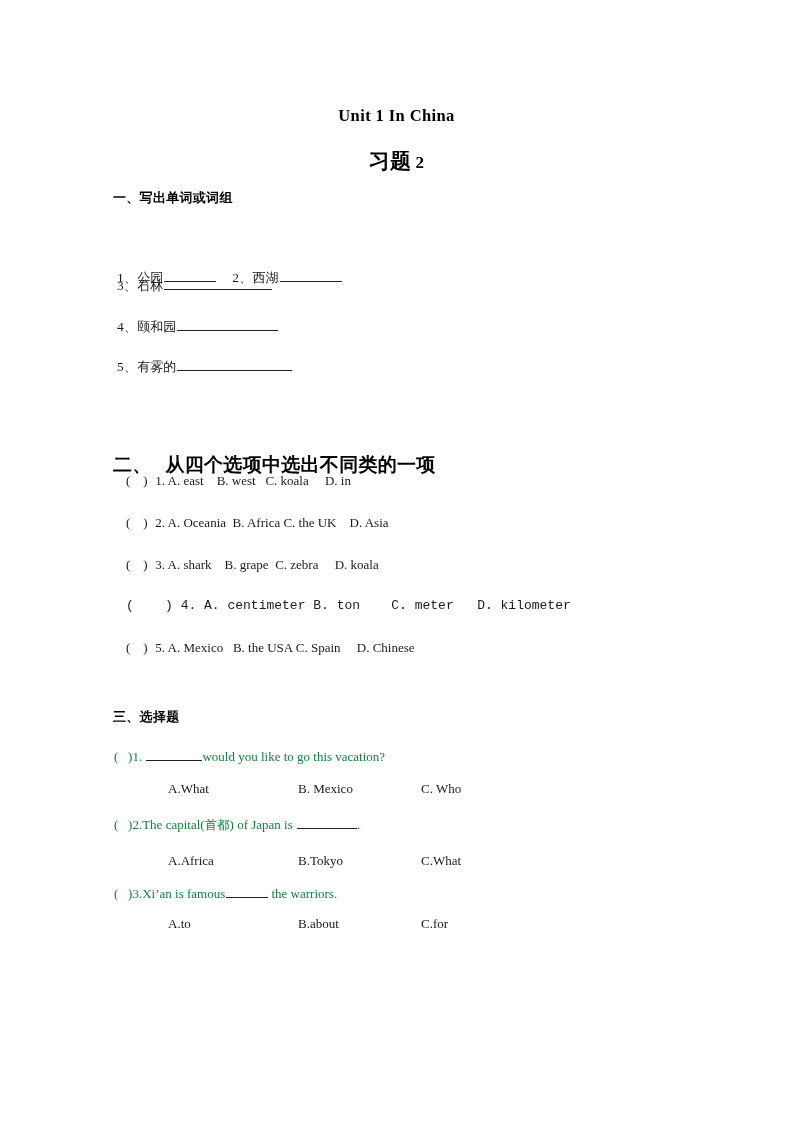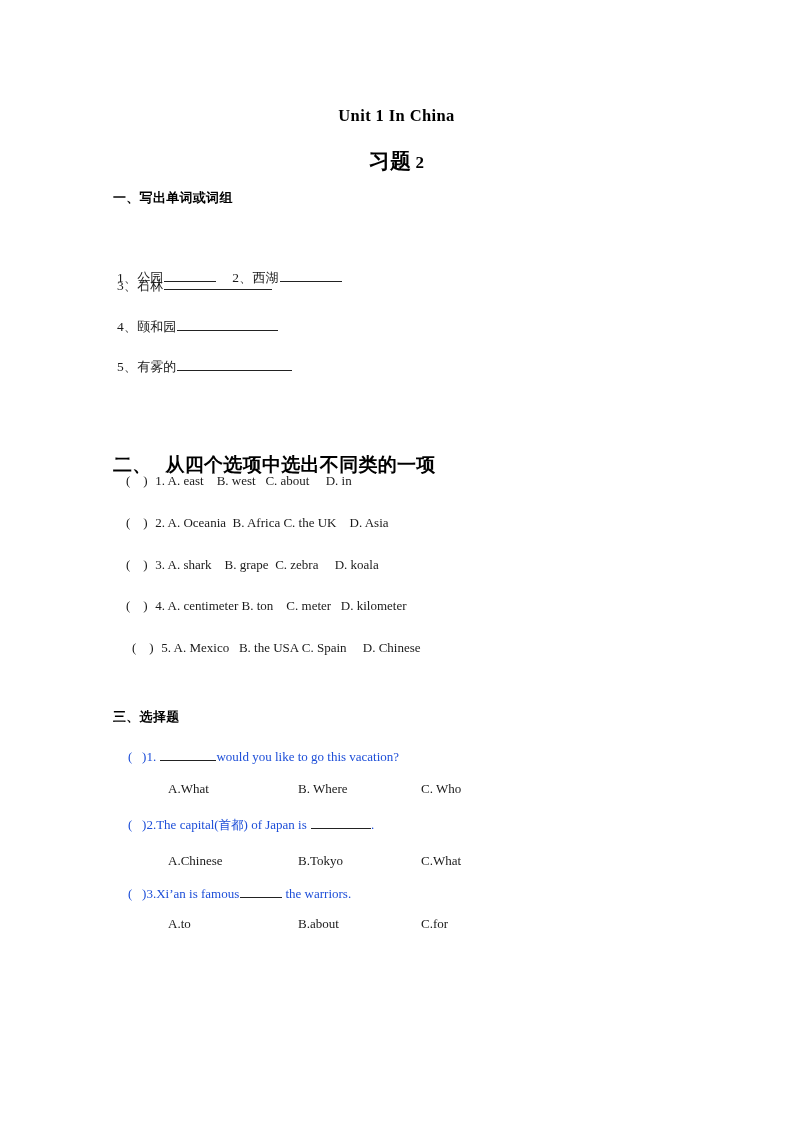--- a/index.html
+++ b/index.html
@@ -92,33 +92,33 @@
   .q2-row {
     position: absolute;
     left: 126px;
     font-size: 13px;
     color: #1a1a1a;
     white-space: pre;
   }
   .q2-1 { top: 473px; }
   .q2-2 { top: 515px; }
   .q2-3 { top: 557px; }
-  .q2-4 { top: 598px; }
-  .q2-5 { top: 640px; margin-left: 6px; }
+  .q2-4 { top: 598px; font-family: Liberation Mono, monospace; }
+  .q2-5 { top: 640px; }
   .paren {
     display: inline-block;
     min-width: 26px;
   }
 
   
   .q3-stem {
     position: absolute;
-    left: 128px;
+    left: 114px;
     font-size: 13px;
-    color: #1d4ed8;
+    color: #15803d;
     white-space: pre;
   }
   .q3-stem .cn {
     font-family: "DejaVu Sans", "Liberation Sans", sans-serif;
     font-size: 12.5px;
   }
   .q3-opts {
     position: absolute;
     left: 168px;
     font-size: 13px;
@@ -156,37 +156,37 @@
   <div class="fill-row r1"><span>1、</span><span class="cn">公园</span><span class="blank ul-short"></span><span class="gap-between"></span><span>2、</span><span class="cn">西湖</span><span class="blank ul-mid"></span></div>
 
   <div class="fill-row r2"><span>3、</span><span class="cn">石林</span><span class="blank" style="width:108px"></span></div>
 
   <div class="fill-row r3"><span>4、</span><span class="cn">颐和园</span><span class="blank" style="width:101px"></span></div>
 
   <div class="fill-row r4"><span>5、</span><span class="cn">有雾的</span><span class="blank" style="width:115px"></span></div>
 
   <div class="sec-head sec2-head">二、  从四个选项中选出不同类的一项</div>
 
-  <div class="q2-row q2-1"><span class="paren">(    )</span> <span>1.</span> <span>A. east</span>    <span>B. west</span>   <span>C. about</span>     <span>D. in</span></div>
+  <div class="q2-row q2-1"><span class="paren">(    )</span> <span>1.</span> <span>A. east</span>    <span>B. west</span>   <span>C. koala</span>     <span>D. in</span></div>
 
   <div class="q2-row q2-2"><span class="paren">(    )</span> <span>2.</span> <span>A. Oceania</span>  <span>B. Africa</span> <span>C. the UK</span>    <span>D. Asia</span></div>
 
   <div class="q2-row q2-3"><span class="paren">(    )</span> <span>3.</span> <span>A. shark</span>    <span>B. grape</span>  <span>C. zebra</span>     <span>D. koala</span></div>
 
   <div class="q2-row q2-4"><span class="paren">(    )</span> <span>4.</span> <span>A. centimeter</span> <span>B. ton</span>    <span>C. meter</span>   <span>D. kilometer</span></div>
 
   <div class="q2-row q2-5"><span class="paren">(    )</span> <span>5.</span> <span>A. Mexico</span>   <span>B. the USA</span> <span>C. Spain</span>     <span>D. Chinese</span></div>
 
   <div class="sec-head sec3-head">三、选择题</div>
 
   <div class="q3-stem s3q1-stem"><span>(   )</span><span>1.</span><span> </span><span class="blank ul-q1"></span><span>would you like to go this vacation?</span></div>
 
-  <div class="q3-opts s3q1-opts"><span class="opt-a">A.What</span><span class="opt-b">B. Where</span><span class="opt-c">C. Who</span></div>
+  <div class="q3-opts s3q1-opts"><span class="opt-a">A.What</span><span class="opt-b">B. Mexico</span><span class="opt-c">C. Who</span></div>
 
   <div class="q3-stem s3q2-stem"><span>(   )</span><span>2.</span><span>The capital(</span><span class="cn">首都</span><span>) of Japan is </span><span class="blank ul-q2"></span><span>.</span></div>
 
-  <div class="q3-opts s3q2-opts"><span class="opt-a">A.Chinese</span><span class="opt-b">B.Tokyo</span><span class="opt-c">C.What</span></div>
+  <div class="q3-opts s3q2-opts"><span class="opt-a">A.Africa</span><span class="opt-b">B.Tokyo</span><span class="opt-c">C.What</span></div>
 
   <div class="q3-stem s3q3-stem"><span>(   )</span><span>3.</span><span>Xi’an is famous</span><span class="blank ul-q3"></span><span> the warriors.</span></div>
 
   <div class="q3-opts s3q3-opts"><span class="opt-a">A.to</span><span class="opt-b">B.about</span><span class="opt-c">C.for</span></div>
 
 </div>
 
 </body></html>

